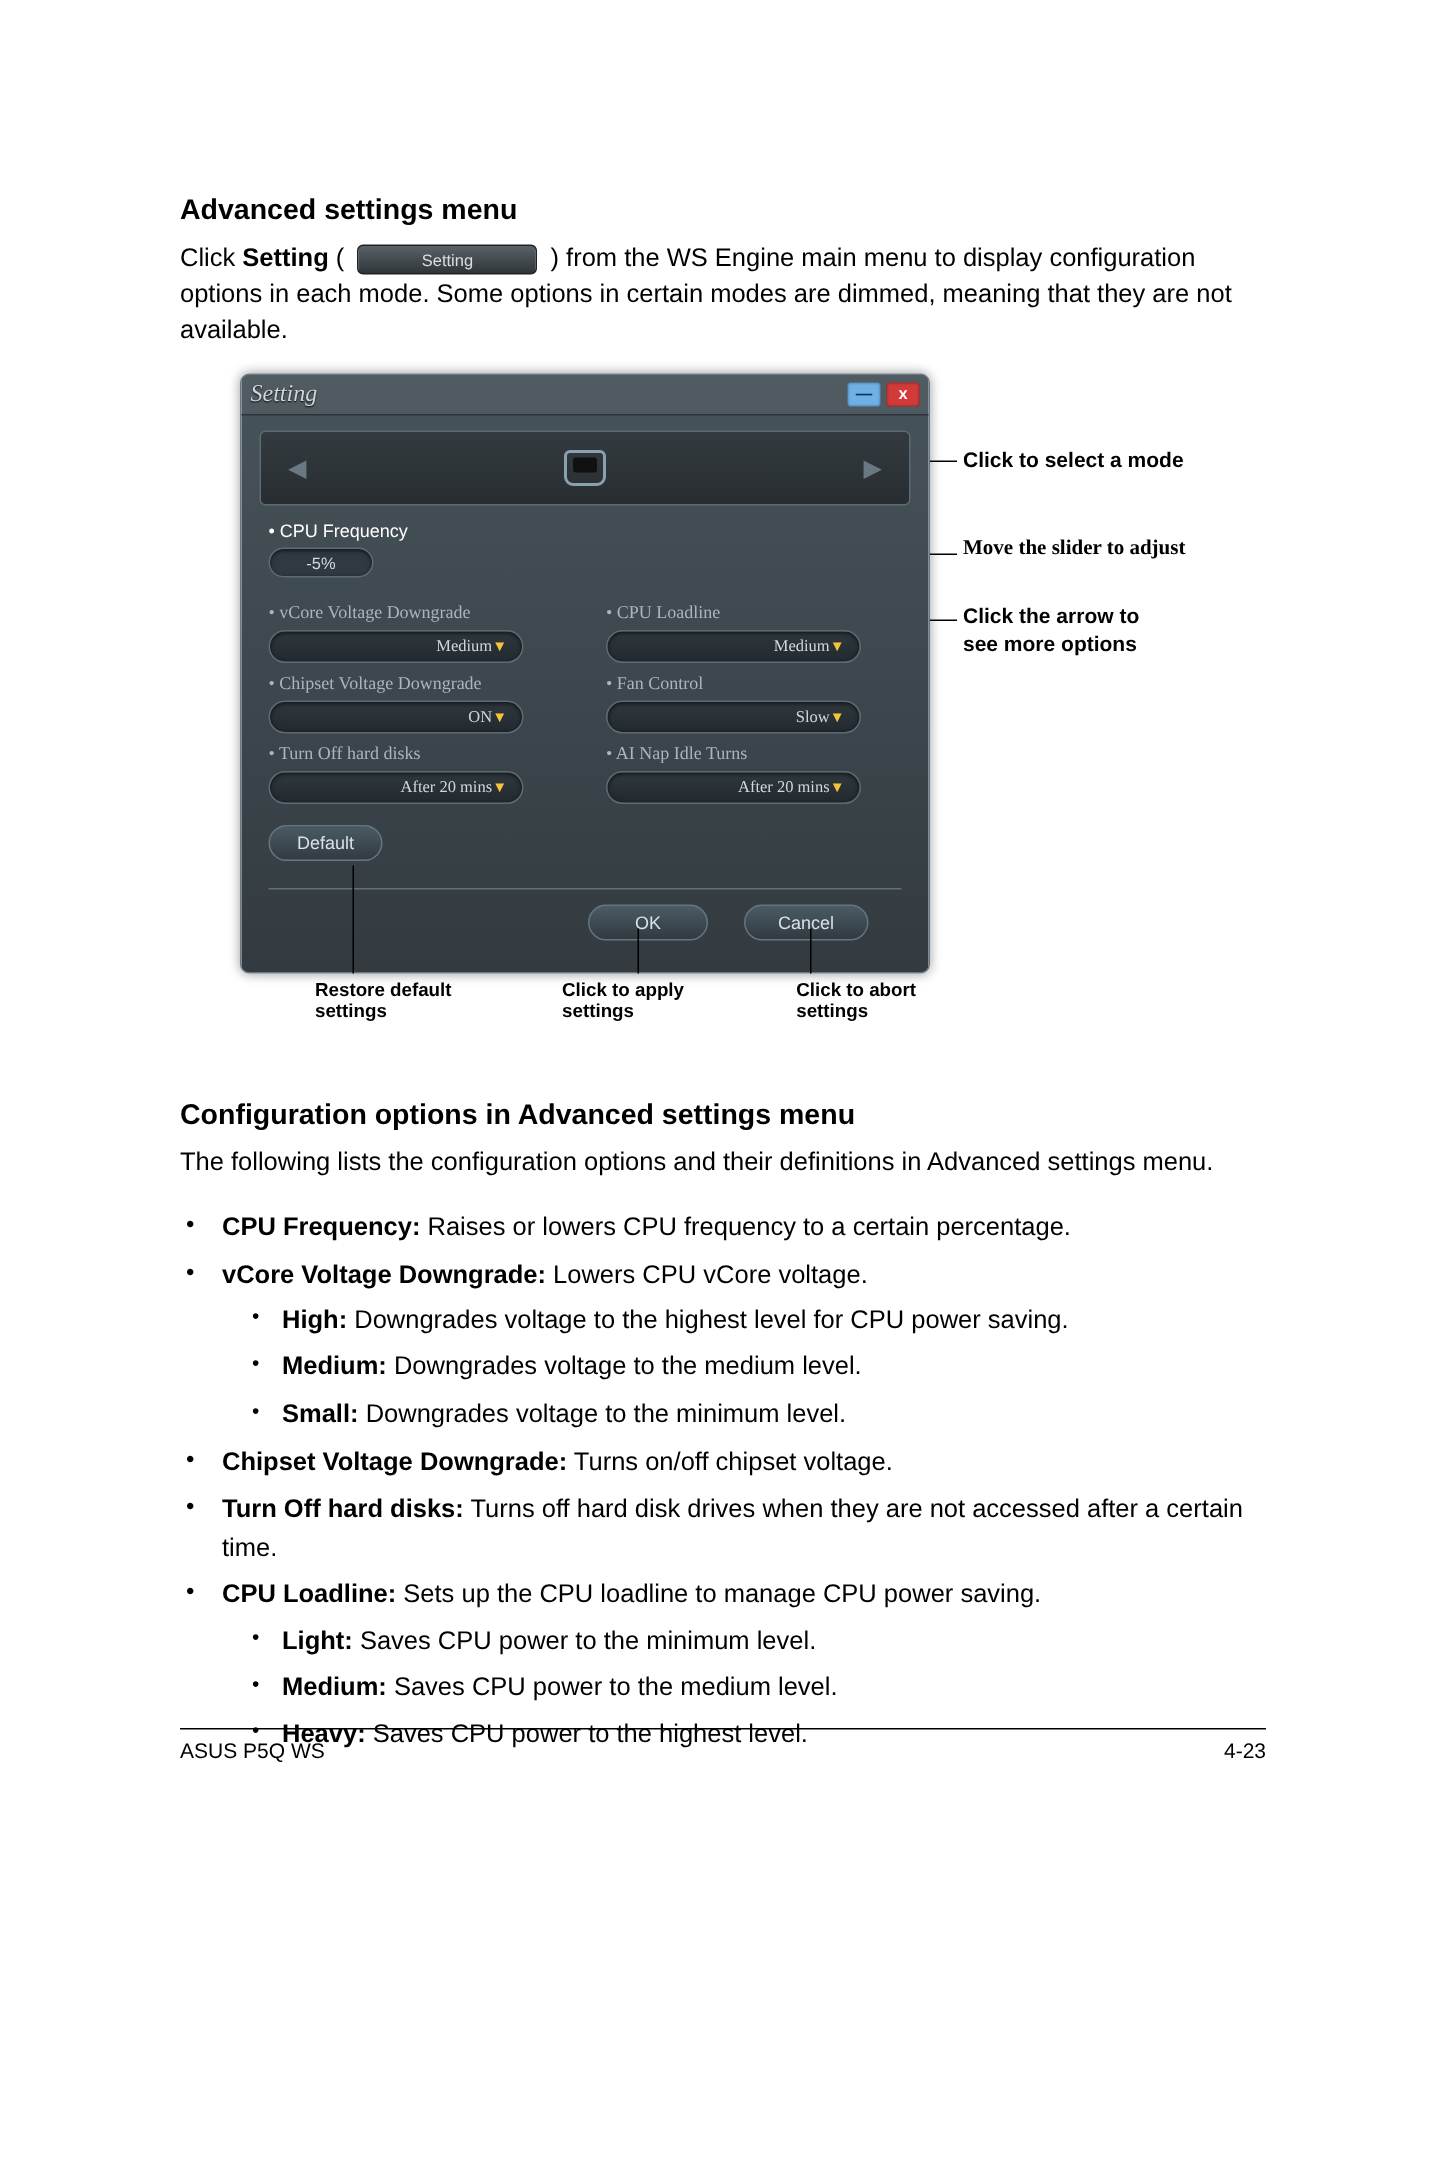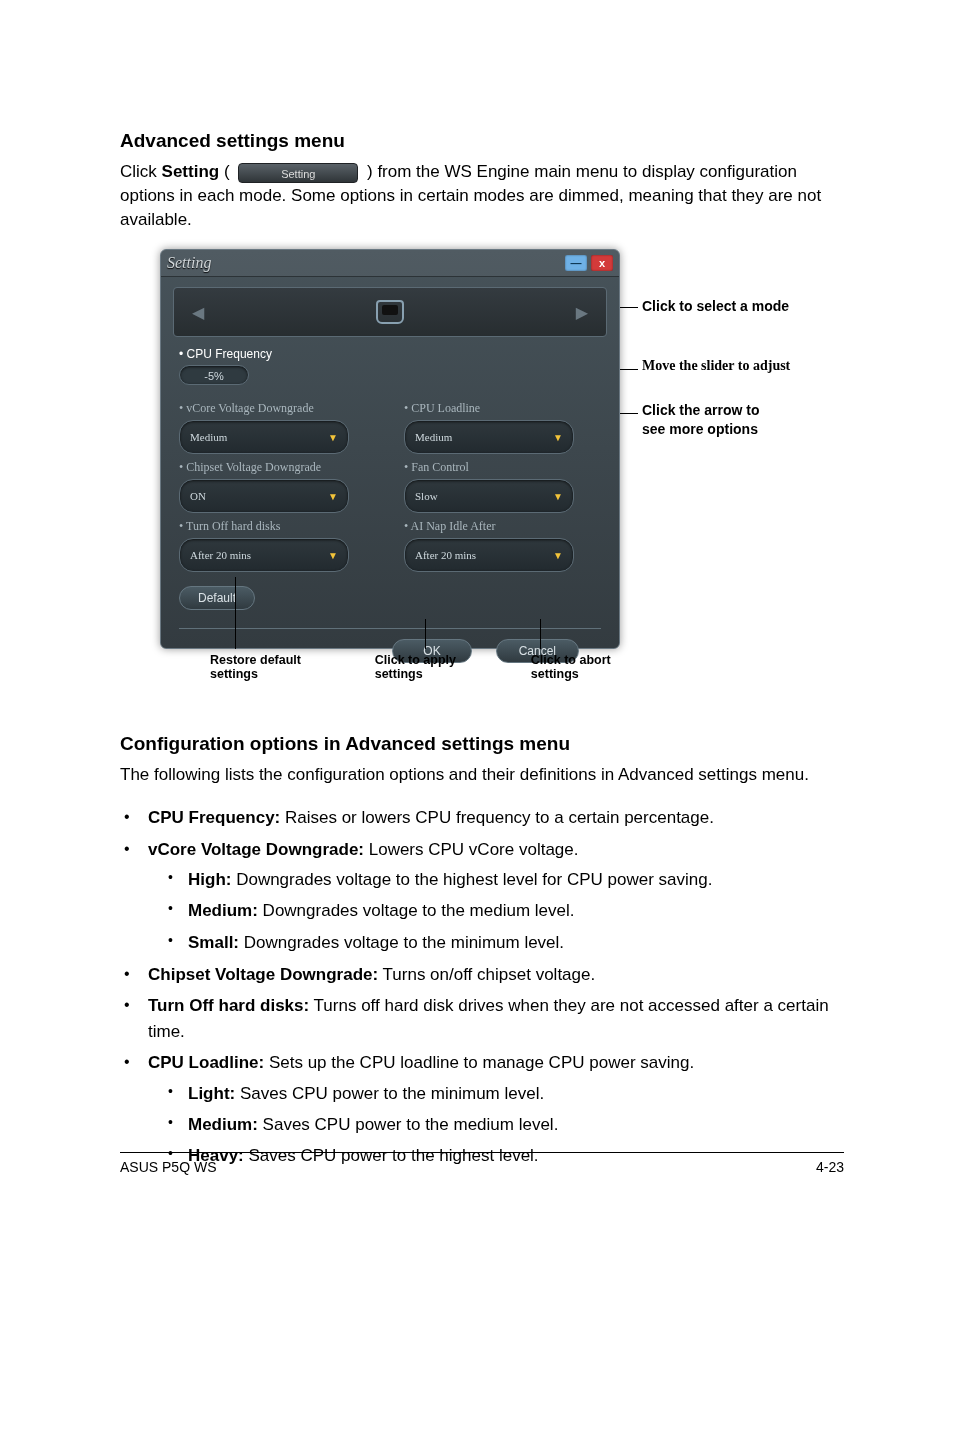--- a/index.html
+++ b/index.html
@@ -134,30 +134,29 @@
     color: #cfd9de;
     font-size: 11px;
     text-align: center;
     line-height: 20px;
     box-shadow: inset 0 1px 3px rgba(0,0,0,.7);
   }
   .dd {
     background: linear-gradient(#2f383d,#222a2f);
     border: 1px solid #5b6a74;
     border-radius: 14px;
-    height: 34px;
+    height: 22px;
     width: 170px;
     font-size: 11px;
     color: #cfd9de;
     padding: 0 10px;
     display: flex;
     align-items: center;
-    justify-content: space-between;
+    justify-content: flex-end;
     box-shadow: inset 0 1px 3px rgba(0,0,0,.7);
-    gap: 31px;
   }
   .dd .arrow {
     color: #f3c43a;
     font-size: 10px;
   }
   .two-col {
     display: flex;
     gap: 28px;
   }
   .two-col > div { flex: 1; }
@@ -312,21 +311,21 @@
             <div class="fldlabel">• CPU Loadline</div>
             <div class="dd">
               <span>Medium</span>
               <span class="arrow">▼</span>
             </div>
             <div class="fldlabel">• Fan Control</div>
             <div class="dd">
               <span>Slow</span>
               <span class="arrow">▼</span>
             </div>
-            <div class="fldlabel">• AI Nap Idle After</div>
+            <div class="fldlabel">• AI Nap Idle Turns</div>
             <div class="dd">
               <span>After 20 mins</span>
               <span class="arrow">▼</span>
             </div>
           </div>
         </div>
 
         <div style="margin-top:14px;">
           <span class="pill-btn">Default</span>
         </div>

